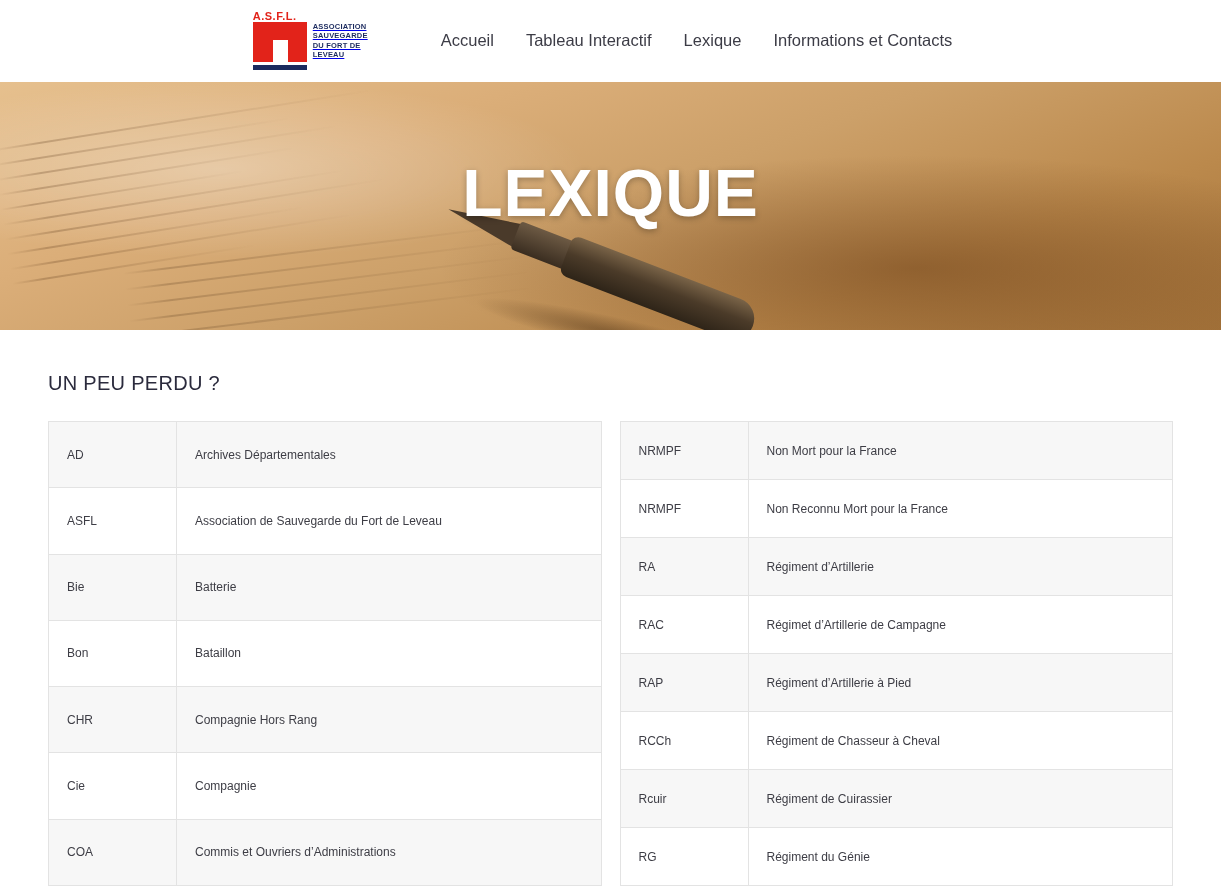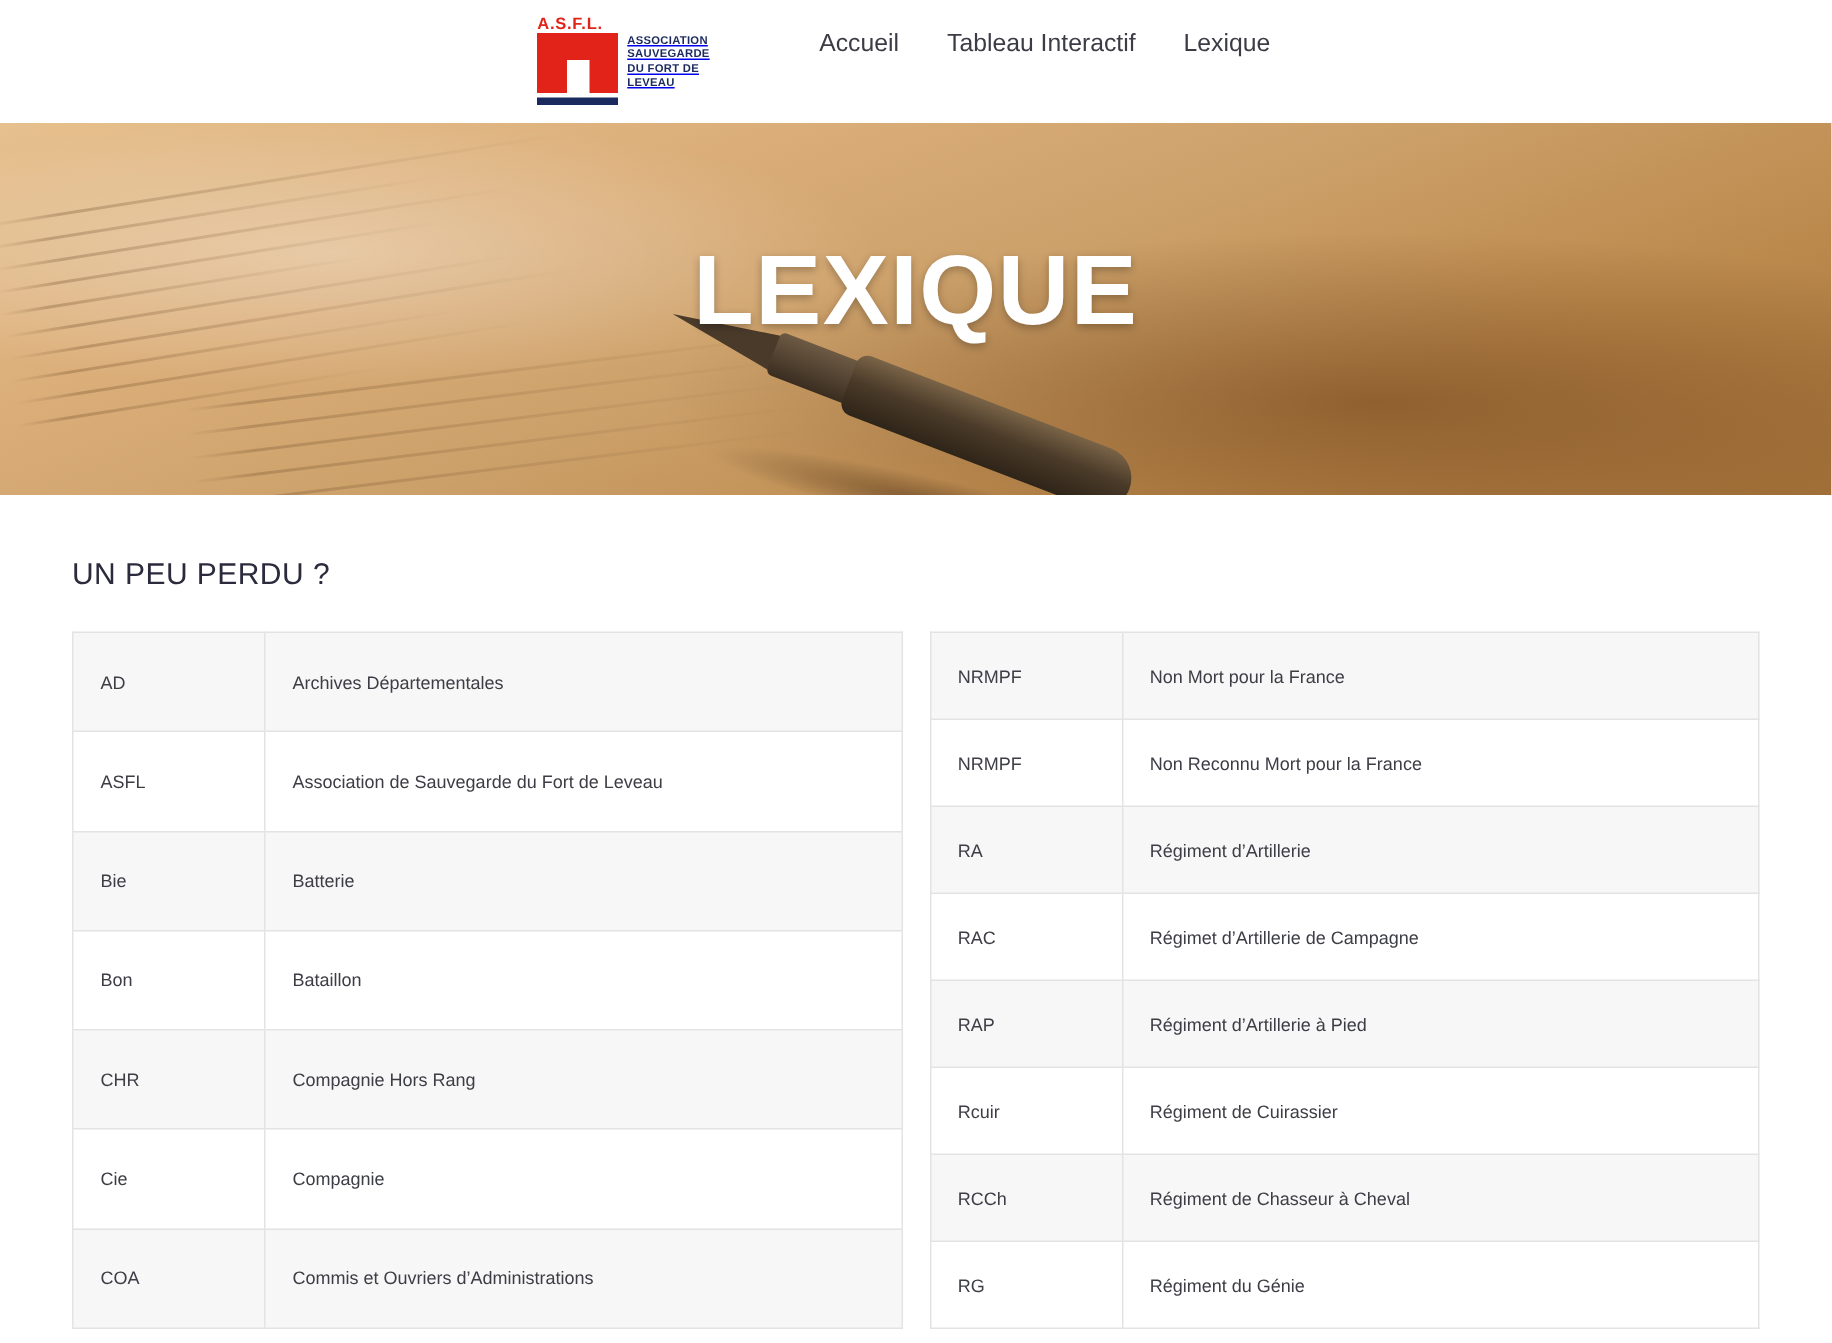--- a/index.html
+++ b/index.html
@@ -17,21 +17,21 @@
   .site-header {
     height: 82px;
     background: #ffffff;
     display: flex;
     align-items: center;
     justify-content: center;
     border-bottom: 1px solid #ffffff;
   }
   .header-inner {
     display: flex;
-    align-items: flex-start;
+    align-items: center;
     gap: 0px;
   }
   .logo {
     display: flex;
     align-items: center;
     gap: 6px;
     width: 150px;
     margin-right: 22px;
   }
   .logo-mark {
@@ -238,20 +238,21 @@
         <span>SAUVEGARDE</span><br>
         <span>DU FORT DE</span><br>
         <span>LEVEAU</span>
       </span>
     </a>
 
     <nav class="nav">
       <a href="#">Accueil</a>
       <a href="#">Tableau Interactif</a>
       <a href="#">Lexique</a>
+      <a href="#">Informations et Contacts</a>
     </nav>
 
   </div>
 </div>
 
 <div class="hero">
   <div class="hero-bg"></div>
   <div class="hero-lines">
     <i></i>
       <i></i>
@@ -334,28 +335,28 @@
         </tr>
         <tr>
           <td class="abbr">RAC</td>
           <td>Régimet d’Artillerie de Campagne</td>
         </tr>
         <tr>
           <td class="abbr">RAP</td>
           <td>Régiment d’Artillerie à Pied</td>
         </tr>
         <tr>
+          <td class="abbr">RCCh</td>
+          <td>Régiment de Chasseur à Cheval</td>
+        </tr>
+        <tr>
           <td class="abbr">Rcuir</td>
           <td>Régiment de Cuirassier</td>
         </tr>
         <tr>
-          <td class="abbr">RCCh</td>
-          <td>Régiment de Chasseur à Cheval</td>
-        </tr>
-        <tr>
           <td class="abbr">RG</td>
           <td>Régiment du Génie</td>
         </tr>
       </tbody>
     </table>
 
   </div>
 </div>
 
 </body></html>

